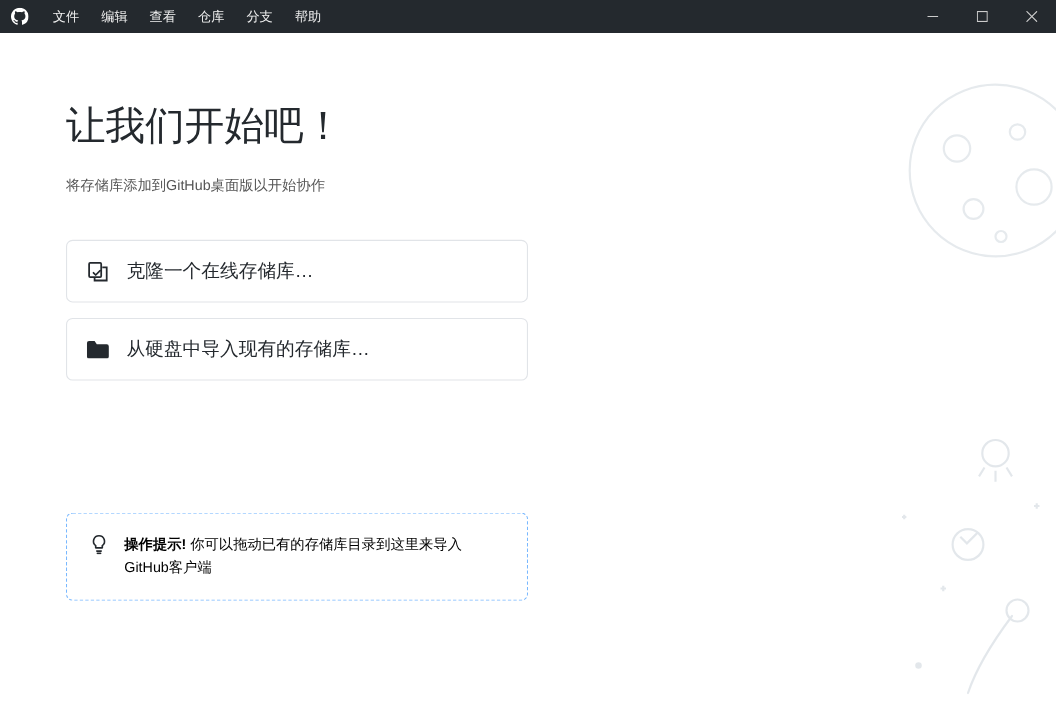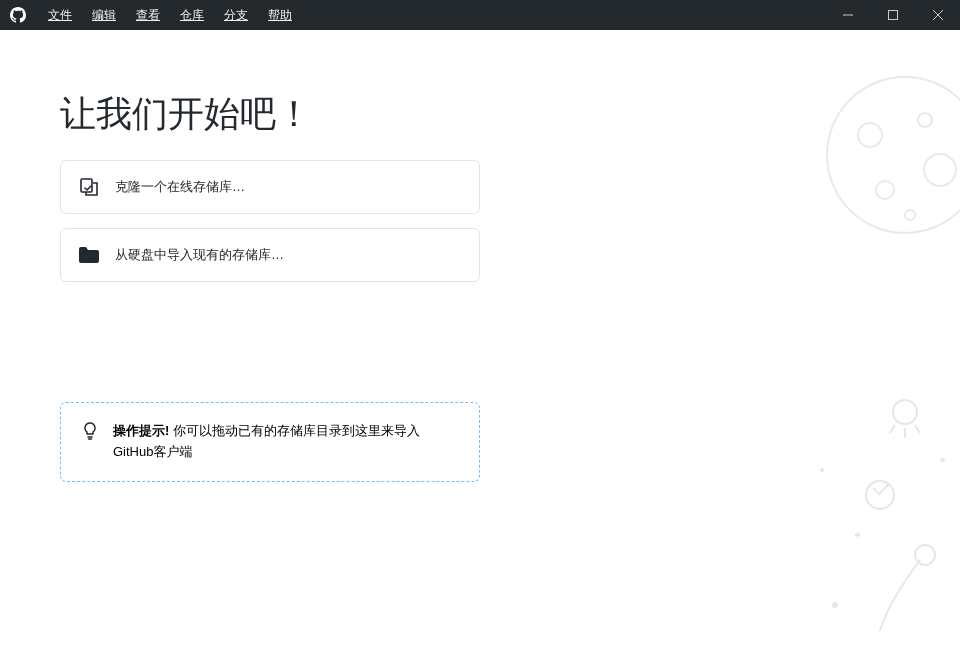--- a/index.html
+++ b/index.html
@@ -12,21 +12,20 @@
       position: relative;
     }
     .titlebar {
       height: 30px;
       background: #24292e;
       display: flex;
       align-items: center;
       color: #f0f0f0;
       font-size: 12px;
       padding-left: 10px;
-      text-decoration: underline;
     }
     .titlebar-logo {
       width: 16px;
       height: 16px;
       margin-right: 12px;
       display: flex;
       align-items: center;
     }
     .menu-items {
       display: flex;
@@ -74,21 +73,21 @@
       gap: 14px;
     }
     .action-card {
       border: 1px solid #e1e4e8;
       border-radius: 6px;
       padding: 16px 18px;
       display: flex;
       align-items: center;
       gap: 16px;
       cursor: pointer;
-      font-size: 13px;
+      font-size: 17px;
       color: #24292e;
     }
     .action-icon {
       width: 20px;
       height: 20px;
       display: flex;
       align-items: center;
       justify-content: center;
       flex-shrink: 0;
     }
@@ -165,20 +164,21 @@
   <svg class="moon" width="170" height="170" viewBox="0 0 170 170">
     <circle cx="85" cy="85" r="78" fill="none" stroke="#c8d1d9" stroke-width="2"></circle>
     <circle cx="50" cy="65" r="12" fill="none" stroke="#c8d1d9" stroke-width="2"></circle>
     <circle cx="105" cy="50" r="7" fill="none" stroke="#c8d1d9" stroke-width="2"></circle>
     <circle cx="120" cy="100" r="16" fill="none" stroke="#c8d1d9" stroke-width="2"></circle>
     <circle cx="65" cy="120" r="9" fill="none" stroke="#c8d1d9" stroke-width="2"></circle>
     <circle cx="90" cy="145" r="5" fill="none" stroke="#c8d1d9" stroke-width="2"></circle>
   </svg>
 
   <h1 class="heading">让我们开始吧！</h1>
+  <p class="subtext">将存储库添加到GitHub桌面版以开始协作</p>
 
   <div class="actions">
     <div class="action-card">
       <span class="action-icon">
         <svg width="20" height="20" viewBox="0 0 20 20" fill="none" stroke="#24292e" stroke-width="1.6">
           <rect x="2" y="2" width="11" height="13" rx="1"></rect>
           <path d="M6 11l2 2 4-4" stroke-linecap="round" stroke-linejoin="round"></path>
           <path d="M14 6h4v12H7v-3"></path>
         </svg>
       </span>

